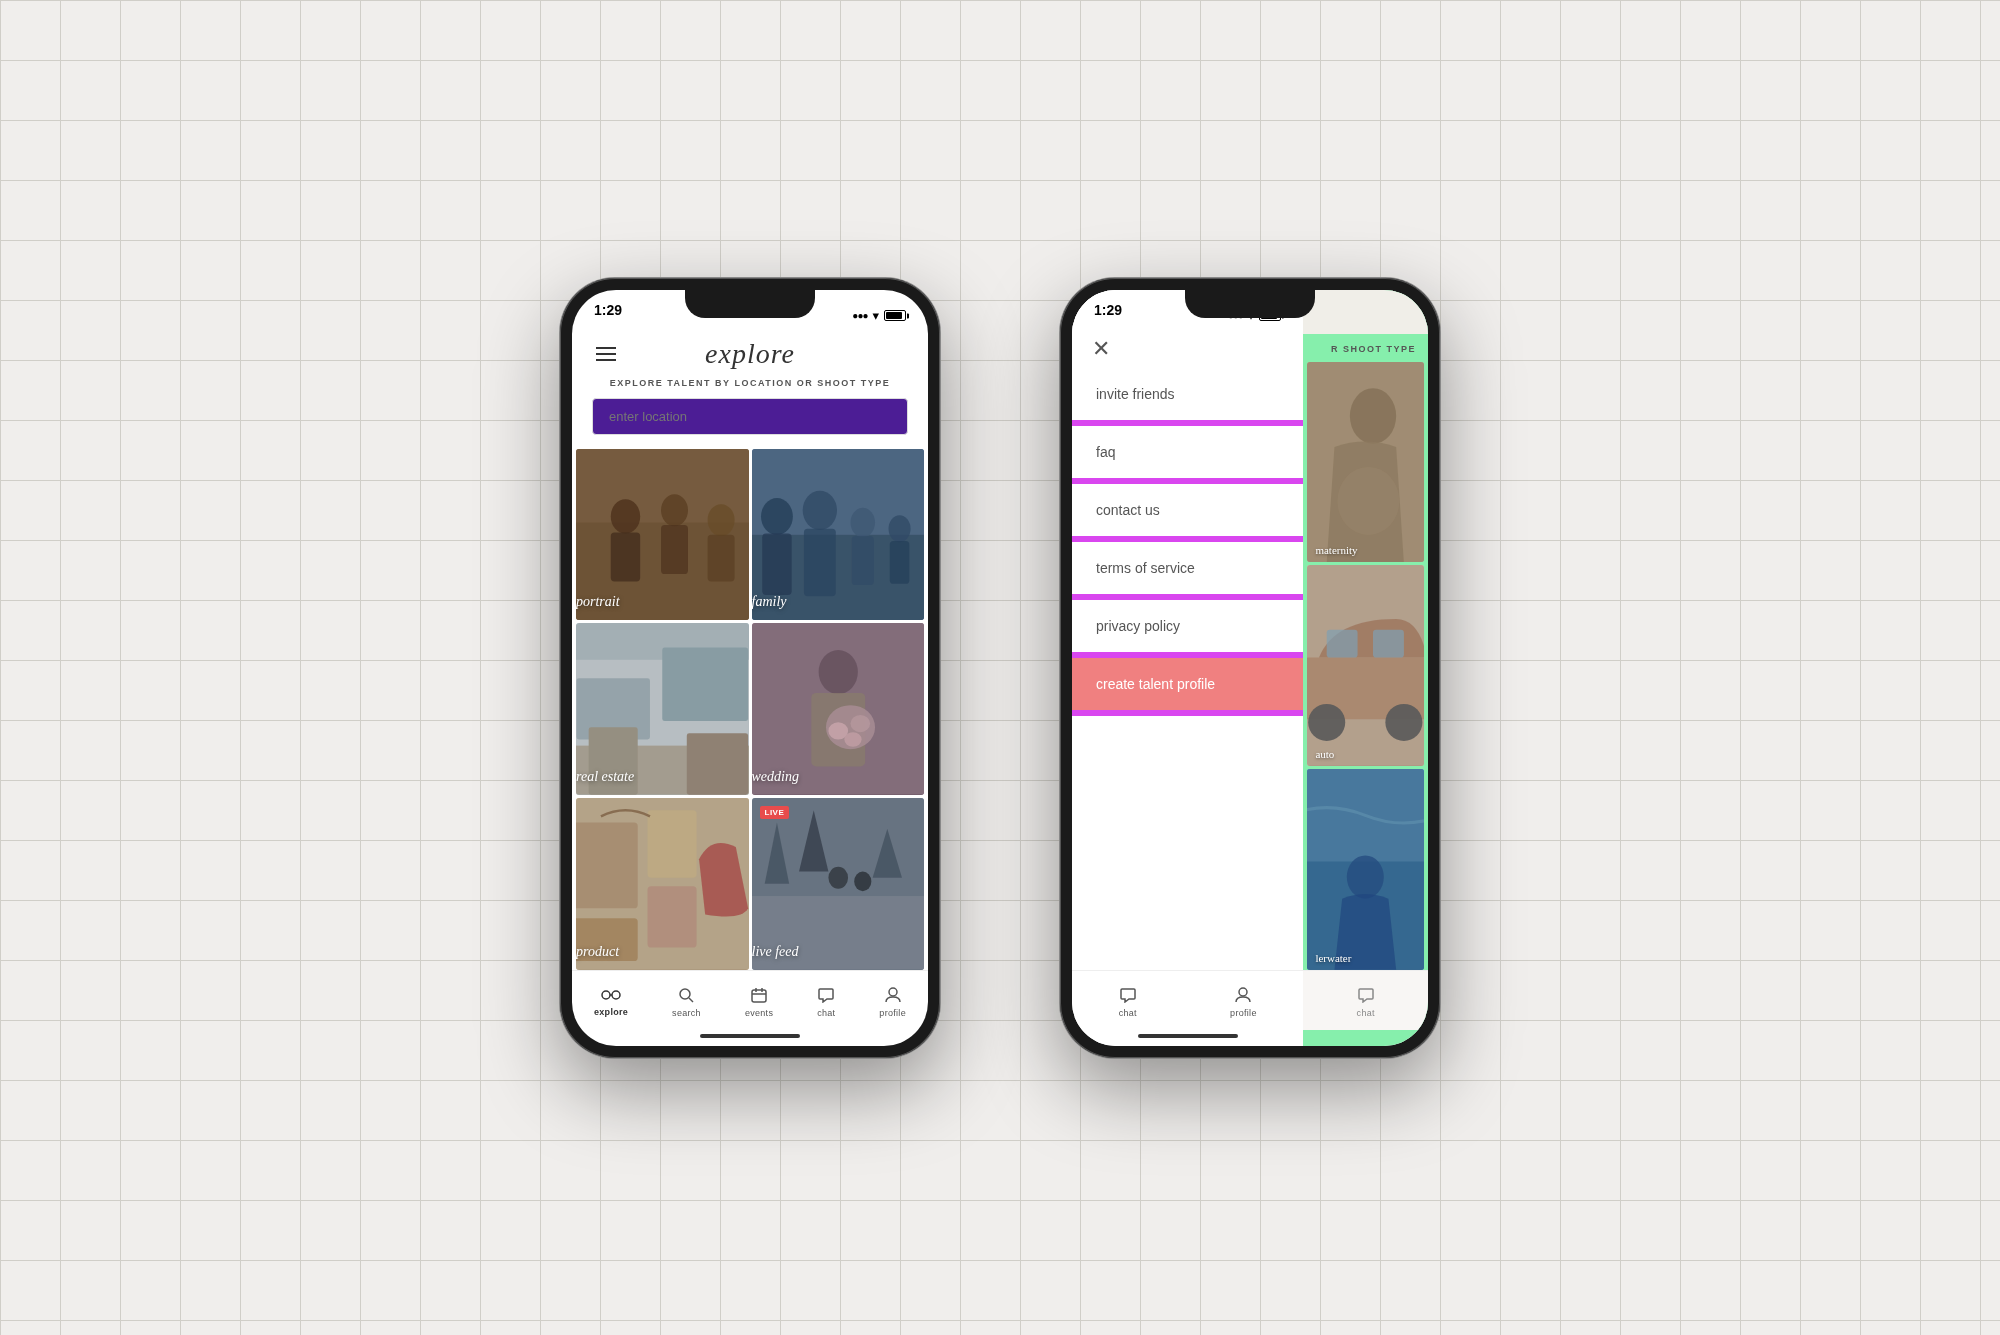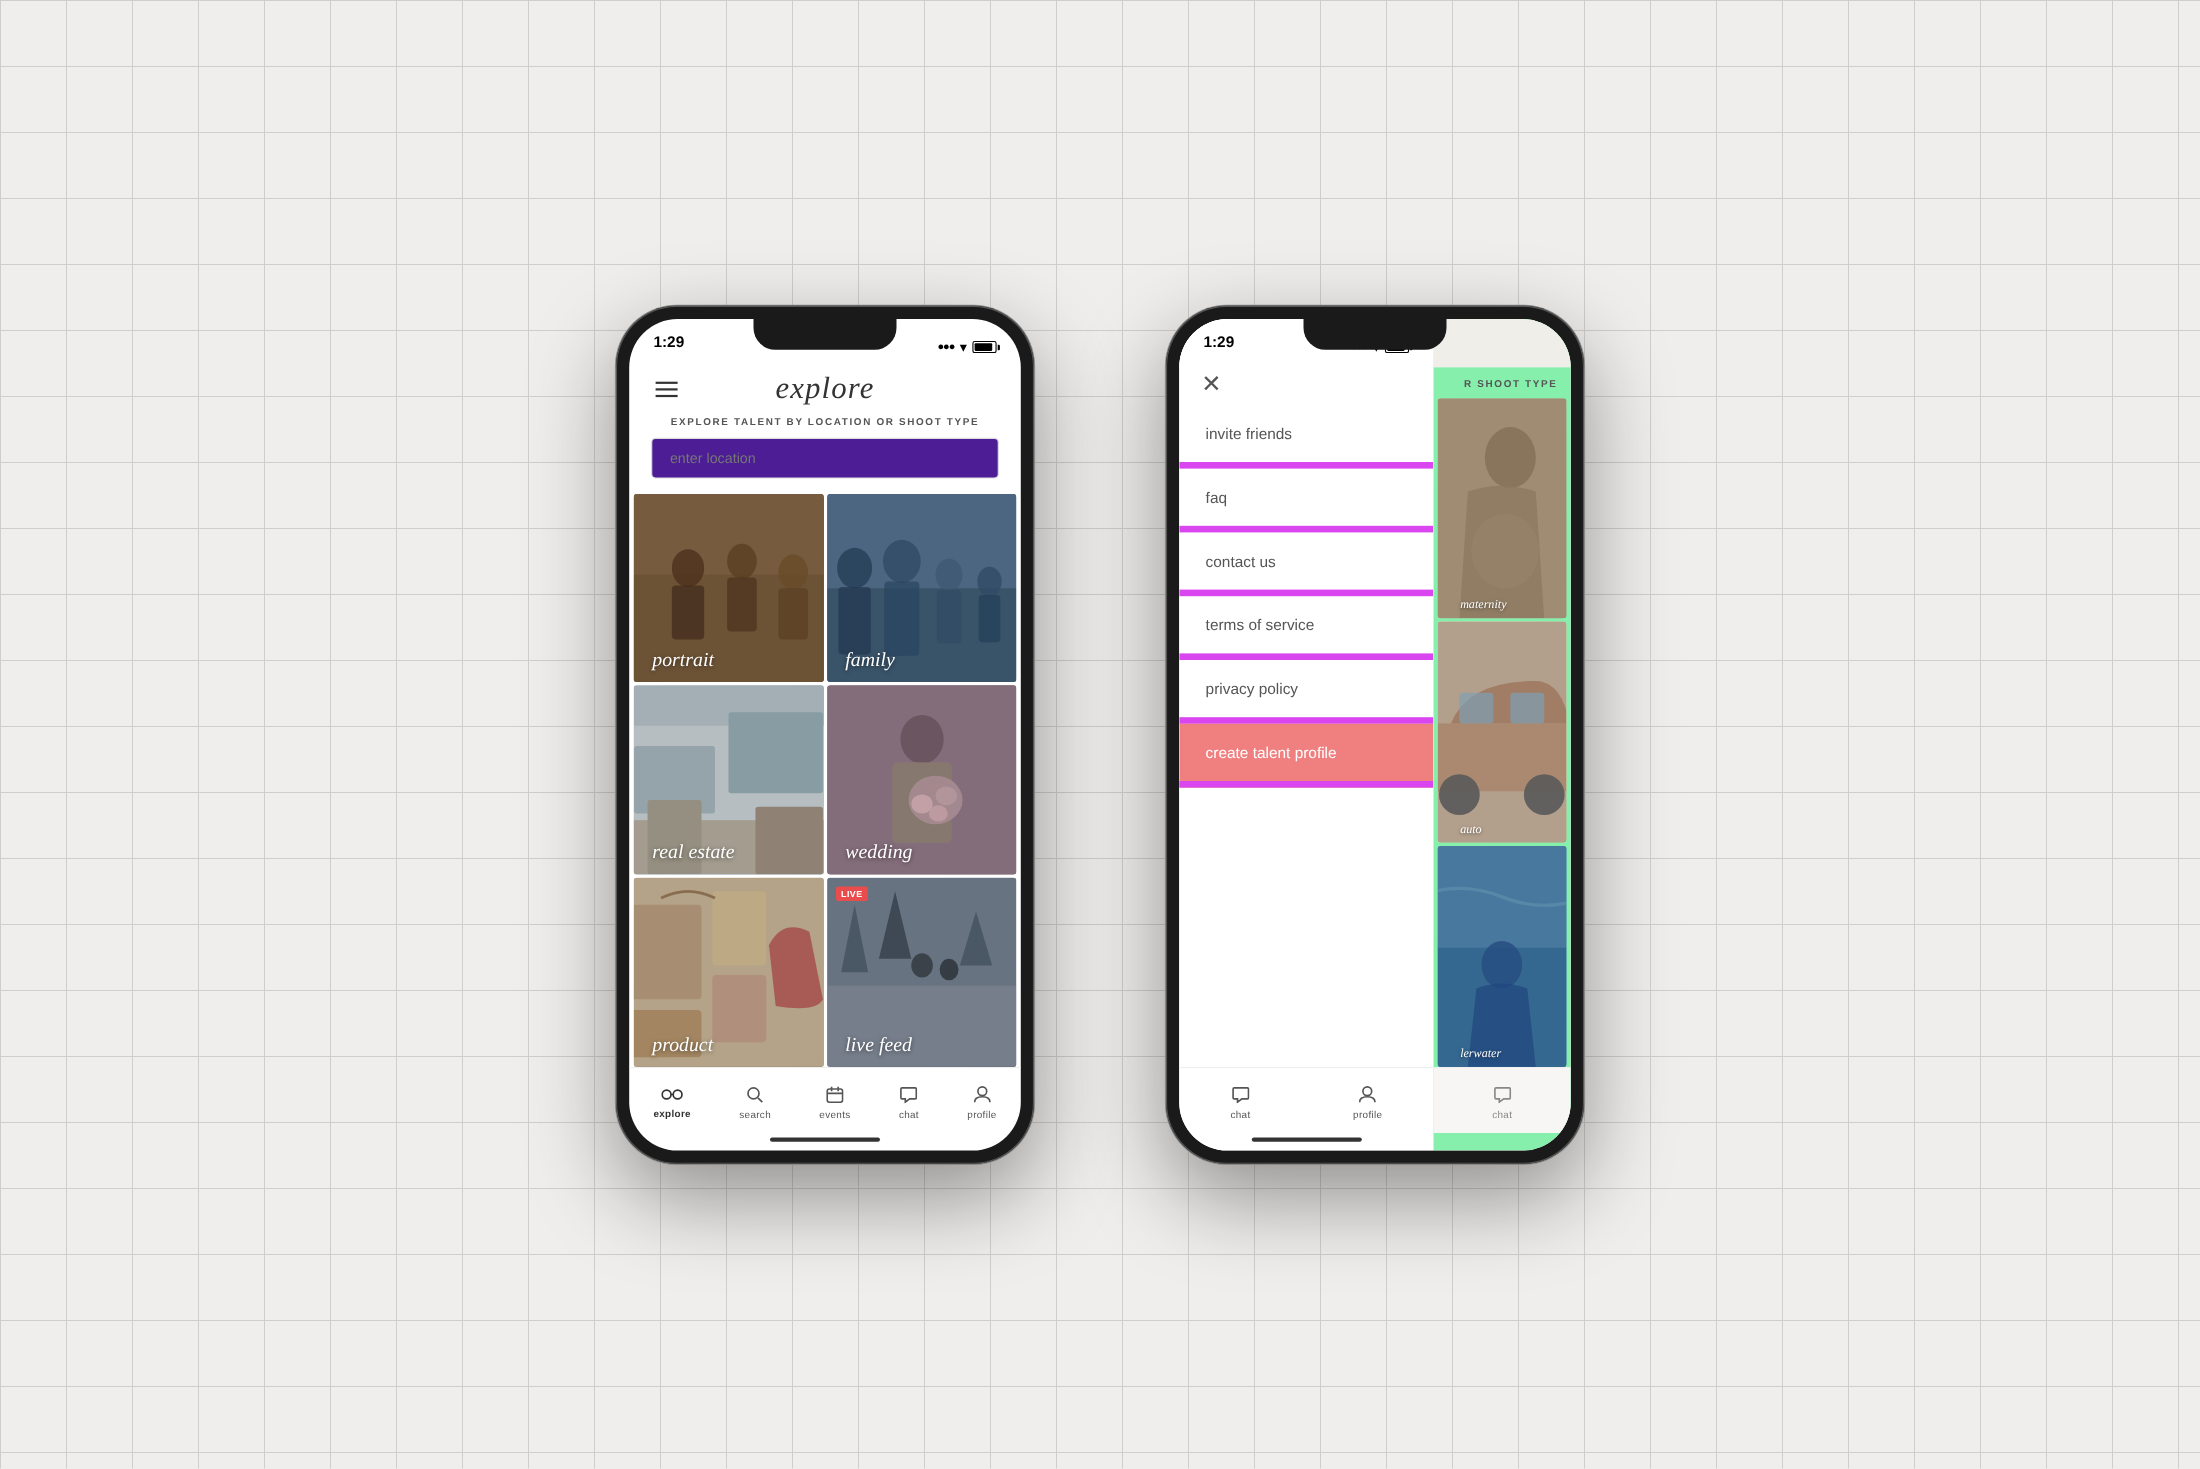--- a/index.html
+++ b/index.html
@@ -186,23 +186,23 @@
 
     .grid-item {
       position: relative;
       overflow: hidden;
       border-radius: 3px;
     }
 
     .grid-label {
       position: absolute;
       bottom: 10px;
-      left: 17px;
+      left: 0;
       color: #fff;
-      font-size: 18px;
+      font-size: 14px;
       font-family: Georgia, serif;
       font-style: italic;
       font-weight: 400;
       text-shadow: 0 1px 4px rgba(0,0,0,0.5);
     }
 
     
     .photo-portrait { background: linear-gradient(135deg, #8b7355 0%, #6b5a3e 50%, #5a4a30 100%); }
     .photo-family { background: linear-gradient(135deg, #4a6b8a 0%, #3a5a7a 50%, #2a4a6a 100%); }
     .photo-realestate { background: linear-gradient(135deg, #c8d4d8 0%, #a0b4bc 50%, #8098a4 100%); }
@@ -348,25 +348,24 @@
     .behind-item {
       flex: 1;
       border-radius: 3px;
       overflow: hidden;
       position: relative;
     }
 
     .behind-label {
       position: absolute;
       bottom: 6px;
-      left: 20px;
+      left: 8px;
       color: #fff;
       font-size: 11px;
       font-family: Georgia, serif;
-      font-style: italic;
       text-shadow: 0 1px 3px rgba(0,0,0,0.5);
     }
 
     .photo-maternity { background: linear-gradient(135deg, #c8b4a0 0%, #a89080 100%); }
     .photo-auto { background: linear-gradient(135deg, #e8c4b0 0%, #d4a890 100%); }
     .photo-underwater { background: linear-gradient(135deg, #6090b8 0%, #4878a0 100%); }
 
     
     .photo-sim {
       width: 100%;

